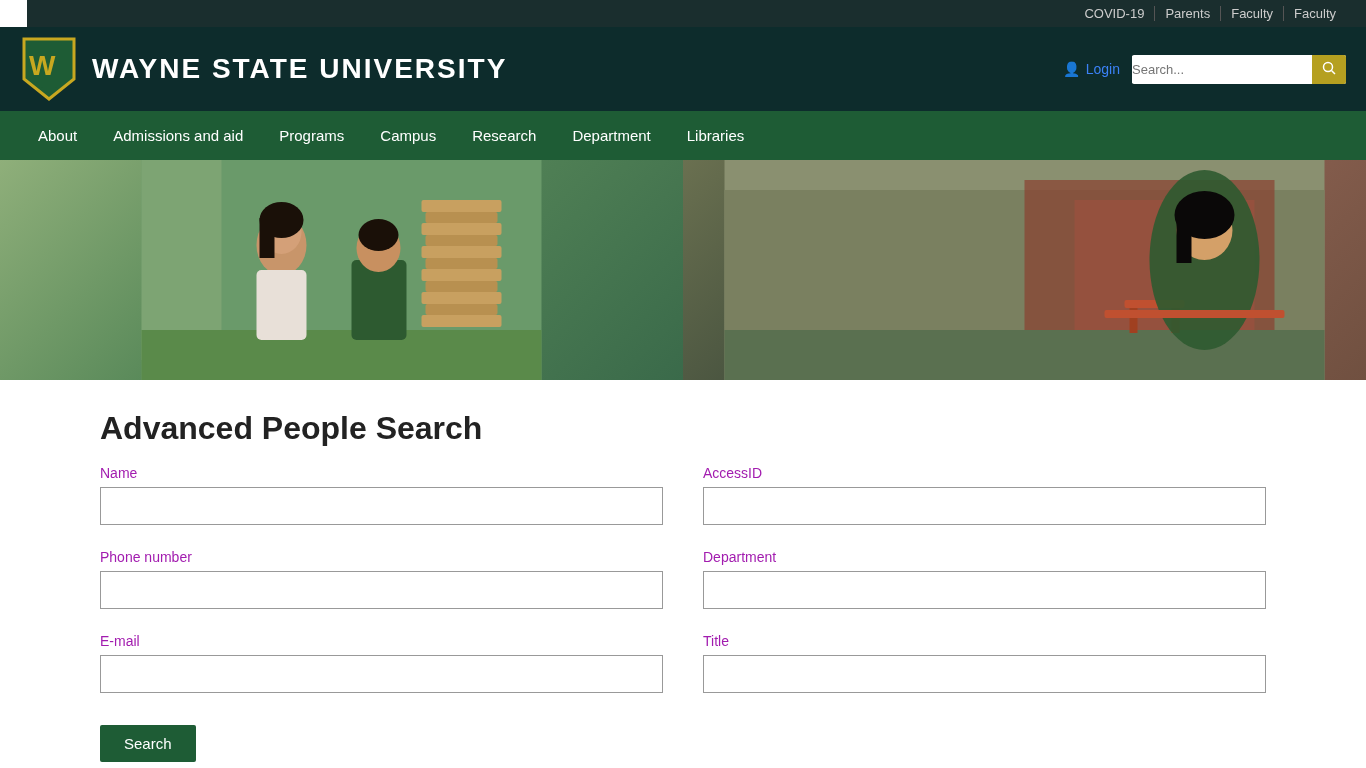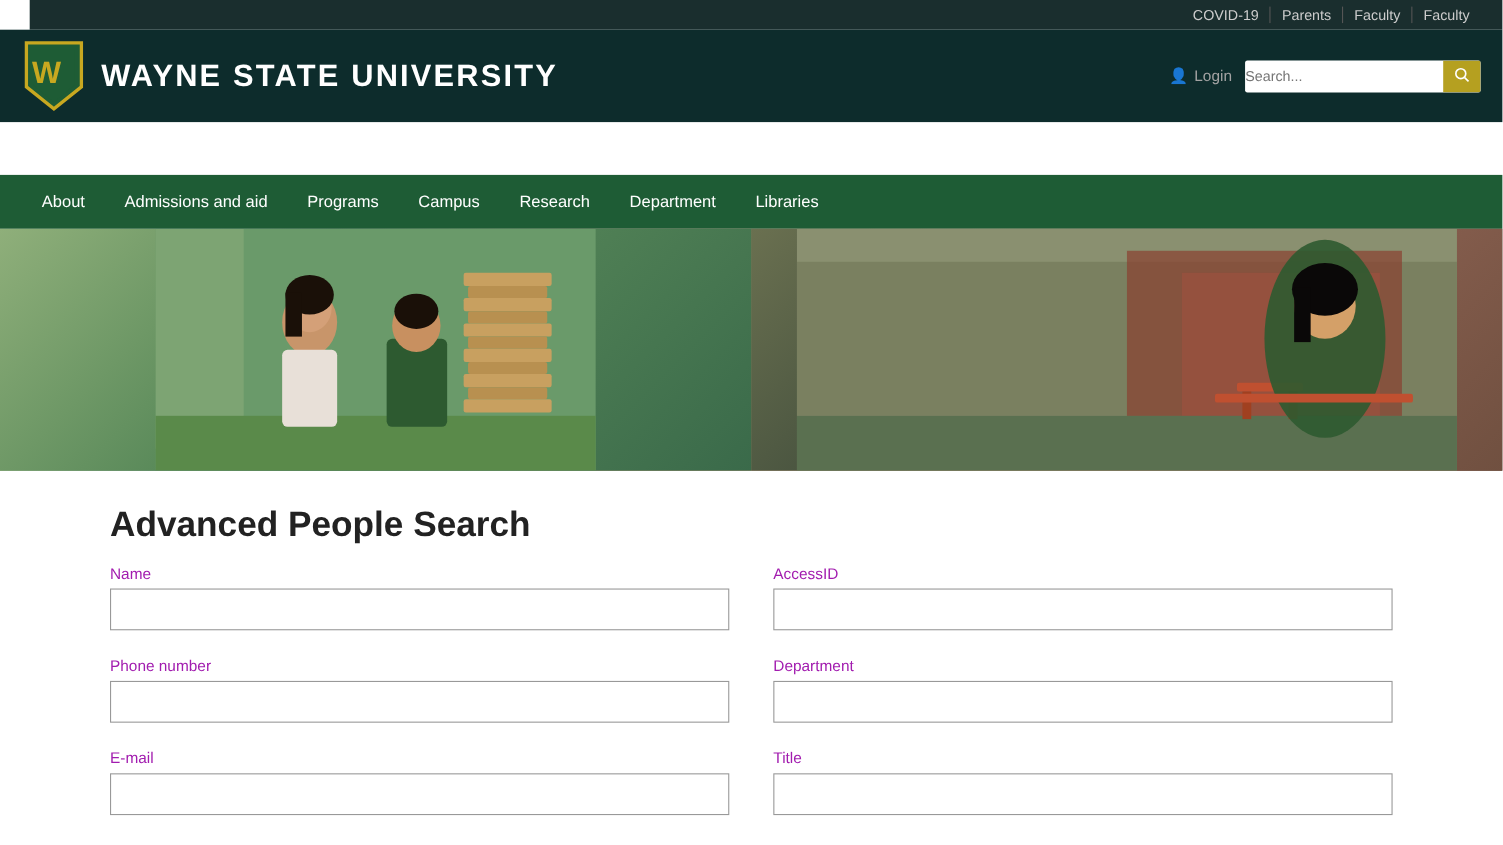--- a/index.html
+++ b/index.html
@@ -55,21 +55,21 @@
       flex-direction: column;
       align-items: flex-end;
       gap: 6px;
     }
     .login-search-row {
       display: flex;
       align-items: center;
       gap: 12px;
     }
     .login-link {
-      color: #a3a3a3;
+      color: #3b82f6;
       text-decoration: none;
       font-size: 14px;
       display: flex;
       align-items: center;
       gap: 5px;
     }
     .search-box {
       display: flex;
       align-items: center;
       background: #fff;
@@ -92,21 +92,20 @@
       color: #fff;
       font-size: 14px;
     }
 
     
     .main-nav {
       background: #1e5c35;
       display: flex;
       align-items: center;
       padding: 0 20px;
-      margin-top: 48px;
     }
     .main-nav a {
       color: #fff;
       text-decoration: none;
       font-size: 15px;
       padding: 16px 18px;
       display: block;
       white-space: nowrap;
     }
 

